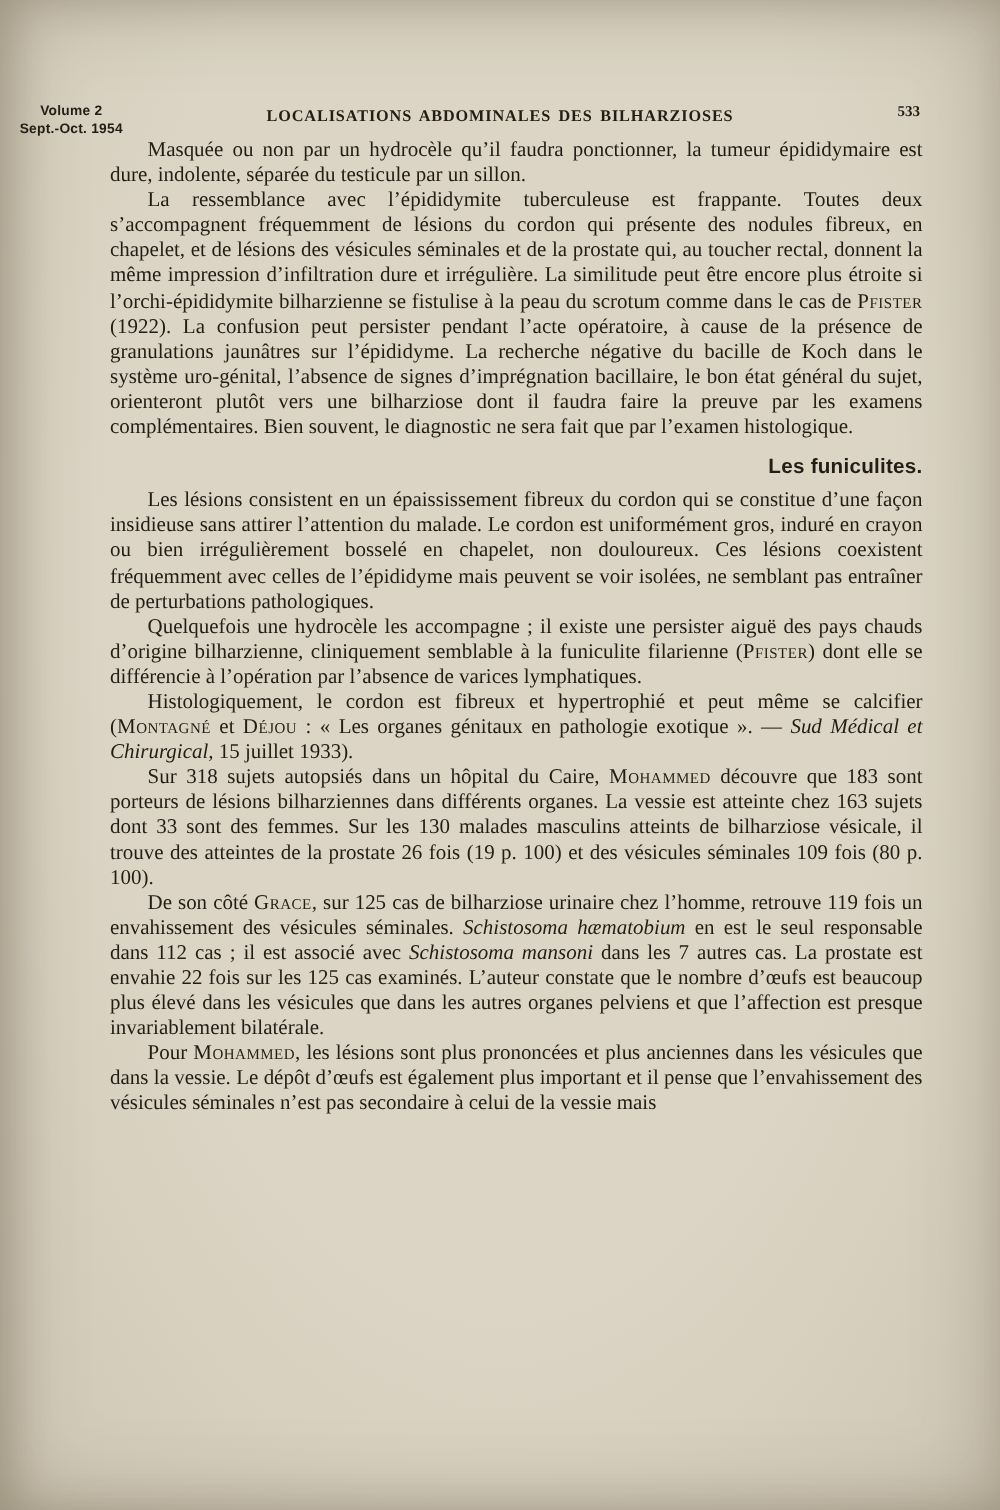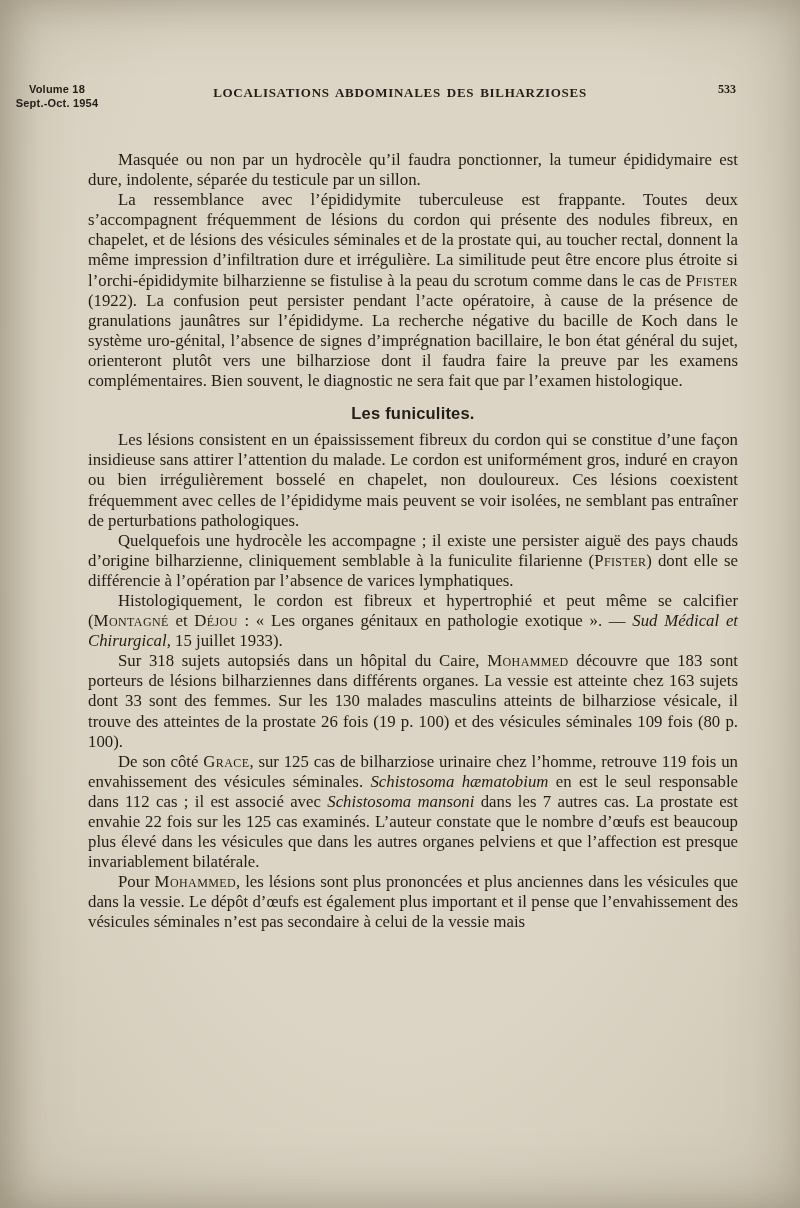--- a/index.html
+++ b/index.html
@@ -56,44 +56,43 @@
     font-size: 12px;
   }
   .body-text {
     position: absolute;
     top: 110px;
     left: 88px;
     width: 650px;
     font-size: 16.8px;
     line-height: 20.1px;
     text-align: justify;
-    margin-top: 40px;
   }
   p.para {
     margin: 0;
     text-indent: 30px;
   }
   h2.section-heading {
     margin: 12px 0 7px 0;
     font-family: "Liberation Sans", sans-serif;
     font-weight: bold;
     font-size: 16.5px;
     letter-spacing: 0.2px;
-    text-align: center;
+    text-align: right;
   }
   .sc { font-variant: small-caps; letter-spacing: 0.4px; }
   .it { font-style: italic; }
 </style>
 </head>
 <body>
 
 <div class="page" style="color: rgb(34, 30, 21);">
   <div class="header">
     <div class="volume-block">
-      <div>Volume 18</div>
+      <div>Volume 2</div>
       <div>Sept.-Oct. 1954</div>
     </div>
     <div class="running-title">LOCALISATIONS ABDOMINALES DES BILHARZIOSES</div>
     <div class="page-number">533</div>
   </div>
 
   <div class="body-text" id="body-container">
       <p class="para"><span>Masquée ou non par un hydrocèle qu’il faudra ponctionner, la tumeur épididymaire est dure, indolente, séparée du testicule par un sillon.</span></p>
       <p class="para"><span>La ressemblance avec l’épididymite tuberculeuse est frappante. Toutes deux s’accompagnent fréquemment de lésions du cordon qui présente des nodules fibreux, en chapelet, et de lésions des vésicules séminales et de la prostate qui, au toucher rectal, donnent la même impression d’infiltration dure et irrégulière. La similitude peut être encore plus étroite si l’orchi-épididymite bilharzienne se fistulise à la peau du scrotum comme dans le cas de </span><span class="sc">Pfister</span><span> (1922). La confusion peut persister pendant l’acte opératoire, à cause de la présence de granulations jaunâtres sur l’épididyme. La recherche négative du bacille de Koch dans le système uro-génital, l’absence de signes d’imprégnation bacillaire, le bon état général du sujet, orienteront plutôt vers une bilharziose dont il faudra faire la preuve par les examens complémentaires. Bien souvent, le diagnostic ne sera fait que par l’examen histologique.</span></p>
       <h2 class="section-heading">Les funiculites.</h2>

